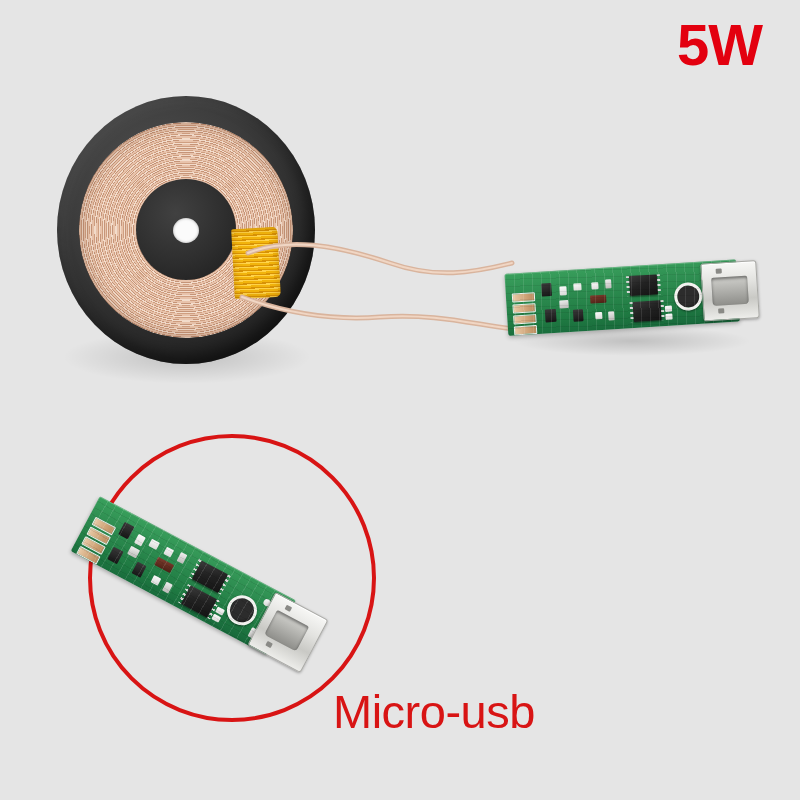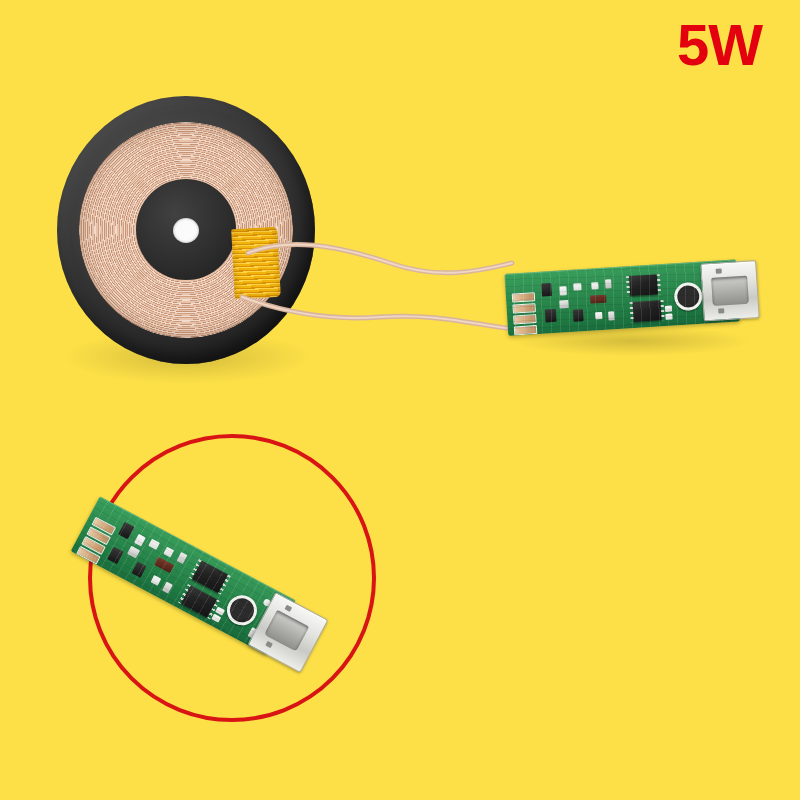--- a/index.html
+++ b/index.html
@@ -13,21 +13,21 @@
     position: relative;
     overflow: hidden;
     font-family: "Liberation Sans", sans-serif;
   }
 
   #stage {
     position: absolute;
     left: 0; top: 0;
     width: 800px;
     height: 800px;
-    background: #fde047;
+    background: #e5e5e5;
   }
 
   
   .power-label {
     position: absolute;
     right: 38px;
     top: 16px;
     font-family: "Liberation Sans", sans-serif;
     font-size: 58px;
     font-weight: bold;
@@ -328,14 +328,15 @@
       <div class="smd silver" style="left:196px; top:44px; width:9px; height:10px;"></div>
     </div>
 
     <div class="usb-connector" style="right:-12px; top:18px; width:58px; height:58px;">
       <div class="usb-slot"></div>
       <div class="usb-dimple" style="left:15px; top:5px;"></div>
       <div class="usb-dimple" style="left:15px; top:46px;"></div>
     </div>
   </div>
 
+  <div class="callout-label">Micro-usb</div>
 
 </div>
 
 </body></html>

